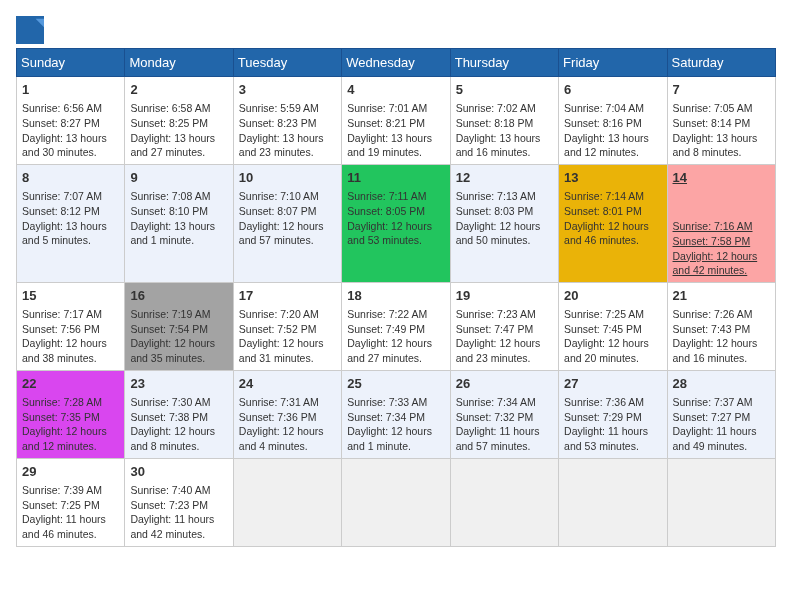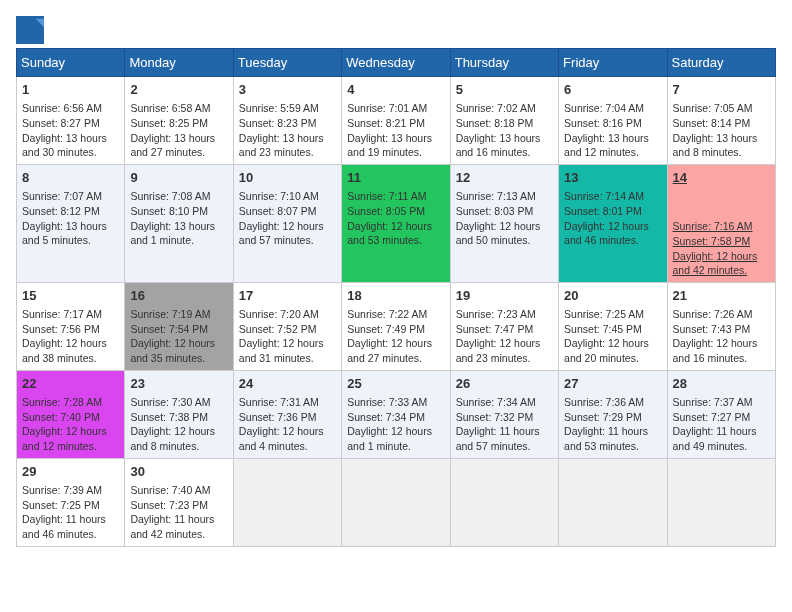--- a/index.html
+++ b/index.html
@@ -206,21 +206,21 @@
 Daylight: 12 hours
 and 53 minutes.</div>
         </td>
         <td style="background-color: rgb(237, 242, 251);">
           <span class="day-num">12</span>
           <div class="day-info" style="white-space: pre-line;">Sunrise: 7:13 AM
 Sunset: 8:03 PM
 Daylight: 12 hours
 and 50 minutes.</div>
         </td>
-        <td style="background-color: #14b8a6;">
+        <td style="background-color: #eab308;">
           <span class="day-num">13</span>
           <div class="day-info" style="white-space: pre-line;">Sunrise: 7:14 AM
 Sunset: 8:01 PM
 Daylight: 12 hours
 and 46 minutes.</div>
         </td>
         <td style="background-color: #fca5a5; text-decoration: underline;">
           <span class="day-num">14</span>
           <div class="day-info" style="white-space: pre-line; margin-top: 32px;">Sunrise: 7:16 AM
 Sunset: 7:58 PM
@@ -276,21 +276,21 @@
           <div class="day-info" style="white-space: pre-line;">Sunrise: 7:26 AM
 Sunset: 7:43 PM
 Daylight: 12 hours
 and 16 minutes.</div>
         </td>
       </tr>
       <tr>
         <td style="background-color: #d946ef;">
           <span class="day-num">22</span>
           <div class="day-info" style="white-space: pre-line;">Sunrise: 7:28 AM
-Sunset: 7:40 PM
+Sunset: 7:35 PM
 Daylight: 12 hours
 and 12 minutes.</div>
         </td>
         <td style="background-color: rgb(237, 242, 251);">
           <span class="day-num">23</span>
           <div class="day-info" style="white-space: pre-line;">Sunrise: 7:30 AM
 Sunset: 7:38 PM
 Daylight: 12 hours
 and 8 minutes.</div>
         </td>

